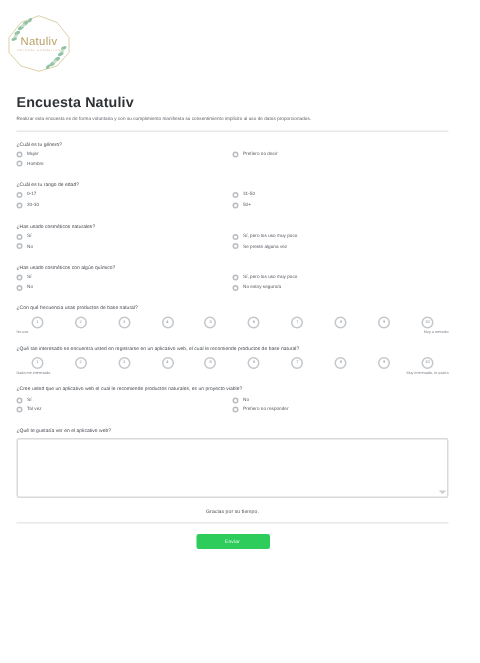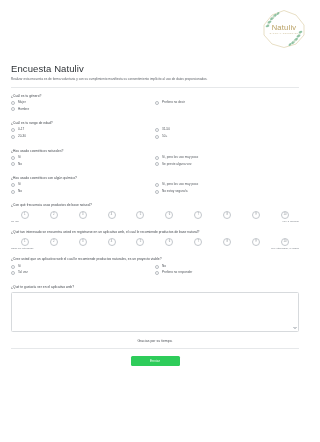--- a/index.html
+++ b/index.html
@@ -6,28 +6,28 @@
   body{
     width:310px;height:442px;overflow:hidden;
     background:#ffffff;
     font-family:"Liberation Sans", sans-serif;
     color:#2b2f33;
     -webkit-font-smoothing:antialiased;
   }
   .page{width:310px;height:442px;position:relative;box-sizing:border-box;}
 
   
-  .logo-wrap{height:58px;display:flex;align-items:center;justify-content:flex-end;}
+  .logo-wrap{height:58px;display:flex;align-items:center;justify-content:flex-start;}
   .logo{position:relative;width:52px;height:46px;}
   .logo svg{display:block;width:52px;height:46px;}
 
   
   .content{padding:0 11px;box-sizing:border-box;}
   .form-title{
-    font-size:9.5px;font-weight:normal;letter-spacing:.1px;
+    font-size:9.5px;font-weight:bold;letter-spacing:.1px;
     color:#2f3337;margin:6px 0 2.5px 0;line-height:1.15;
   }
   .form-desc{
     font-size:3.1px;color:#5c6066;line-height:1.35;margin:0 0 5px 0;
     letter-spacing:.03px;
   }
   .rule{height:1px;background:#e6e8ea;margin:0 0 6px 0;}
 
   .q-block{margin-bottom:7px;}
   .q-title{

